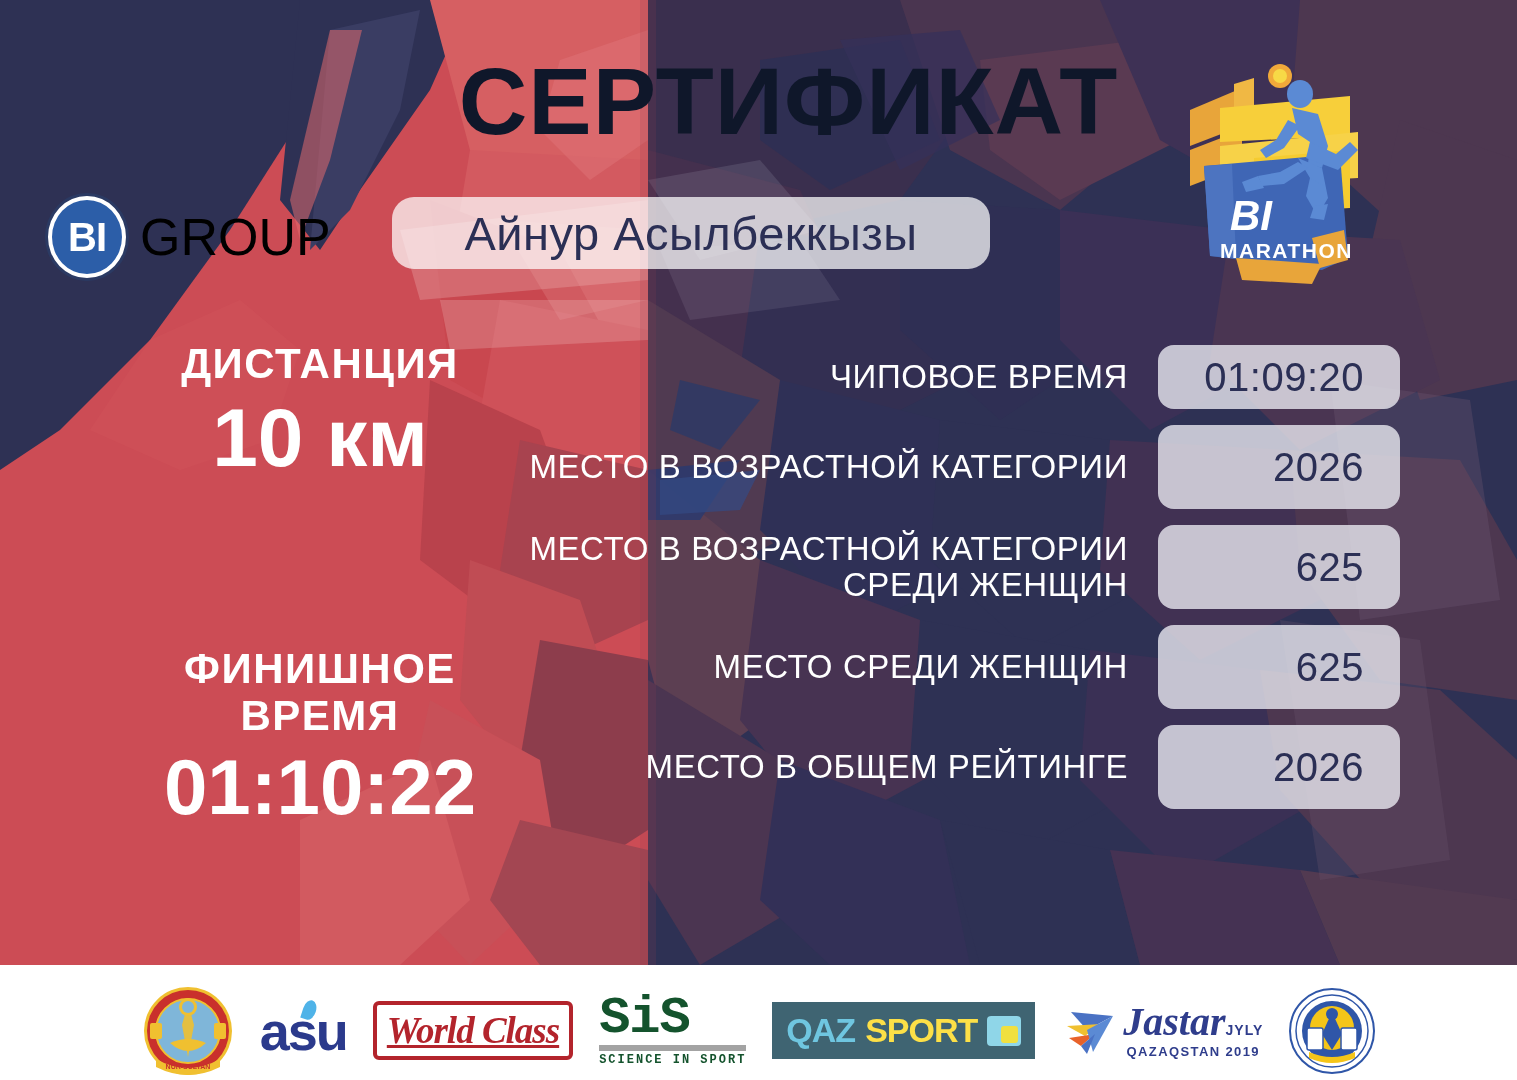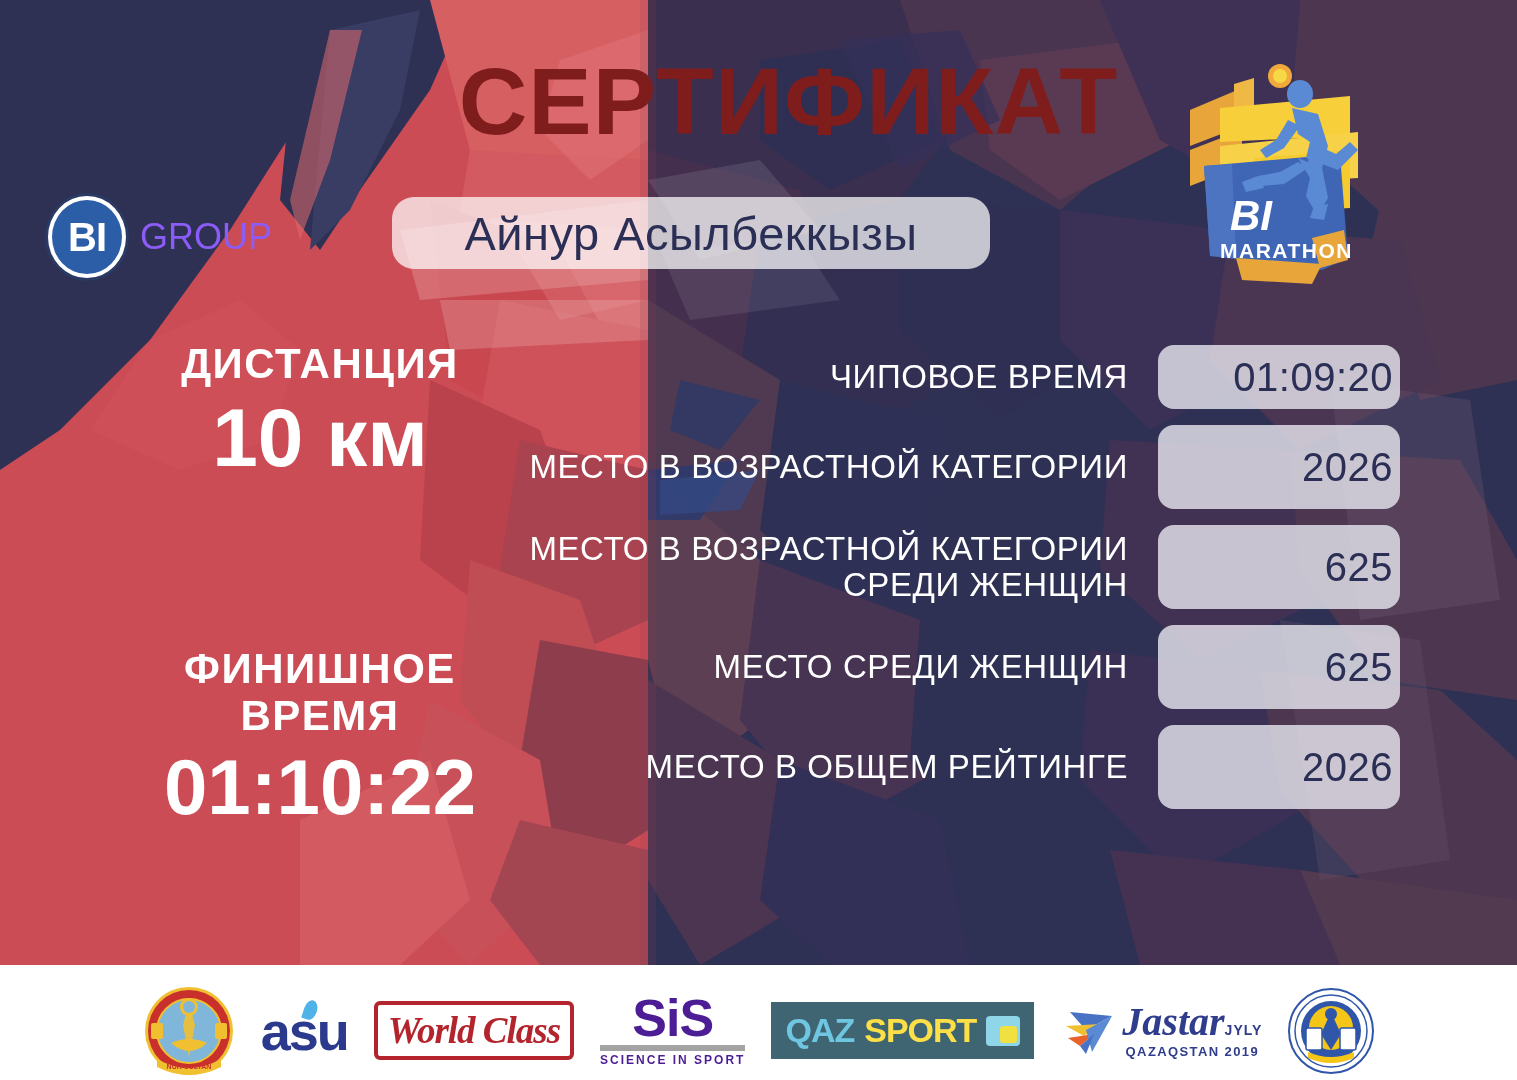--- a/index.html
+++ b/index.html
@@ -29,21 +29,21 @@
     overflow: hidden;
   }
   .bg-art svg { display: block; width: 1517px; height: 965px; }
 
   
   .title {
     position: absolute;
     left: 0; top: 52px;
     width: 1517px;
     text-align: center;
-    color: #7f1d1d;
+    color: #0f172a;
     font-size: 95px;
     font-weight: 700;
     letter-spacing: 1px;
     line-height: 1.05;
     padding-left: 60px;
     white-space: nowrap;
   }
 
   .bi-group {
     position: absolute;
@@ -60,22 +60,22 @@
     box-shadow: 0 0 0 3px #2b3a63;
     display: flex;
     align-items: center;
     justify-content: center;
     color: #ffffff;
     font-size: 40px;
     font-weight: 700;
     letter-spacing: -1px;
   }
   .bi-word {
-    color: #8b5cf6;
-    font-size: 36px;
+    color: #000000;
+    font-size: 52px;
     font-weight: 400;
     letter-spacing: 0px;
   }
 
   .name-plate {
     position: absolute;
     left: 392px; top: 197px;
     width: 598px; height: 72px;
     border-radius: 22px;
     background: rgba(255,255,255,0.72);
@@ -163,21 +163,21 @@
     line-height: 1.1;
   }
   .stat-pill {
     width: 242px;
     min-height: 64px;
     border-radius: 16px;
     background: rgba(232,232,240,0.80);
     display: flex;
     align-items: center;
     justify-content: flex-end;
-    padding: 8px 7px;
+    padding: 8px 36px;
     color: #2b2f55;
     font-size: 40px;
     font-weight: 400;
     letter-spacing: 0.5px;
     flex: none;
   }
   .stat-row.tall .stat-pill { min-height: 84px; }
 
   
   .sponsor-bar {
@@ -202,22 +202,23 @@
     position: absolute; left: 43px; top: -4px;
     width: 13px; height: 20px; background: #4fb3e8;
     border-radius: 50% 50% 50% 0; transform: rotate(18deg);
   }
   .sp-worldclass {
     background: #ffffff; border: 4px solid #b3242c;
     border-radius: 6px; padding: 4px 10px;
     color: #b3242c; font-size: 37px; font-weight: 700;
     font-style: italic; letter-spacing: -1px;
     font-family: "Liberation Serif", serif;
-  }
-  .sp-sis { text-align: center; color: #4c1d95; }
+    text-decoration: underline;
+  }
+  .sp-sis { color: #14532d; font-family: Liberation Mono, monospace; }
   .sp-sis .big { font-size: 52px; font-weight: 700; letter-spacing: -1px; line-height: 0.95; }
   .sp-sis .small { font-size: 12px; font-weight: 700; letter-spacing: 2px; border-top: 6px solid #a3a3a3; padding-top: 2px; margin-top: 2px; }
   .sp-chop { text-align: center; color: #1c1c1c; }
   .sp-chop .big { font-size: 40px; font-weight: 700; letter-spacing: 1px; line-height: 1; }
   .sp-chop .small { font-size: 12px; font-weight: 700; letter-spacing: 1.6px; margin-top: 8px; }
   .sp-qaz {
     background: #3f6472; padding: 9px 14px; display: flex;
     align-items: center; gap: 10px;
   }
   .sp-qaz .q { color: #6fc6e0; font-size: 34px; font-weight: 700; letter-spacing: -1px; }

